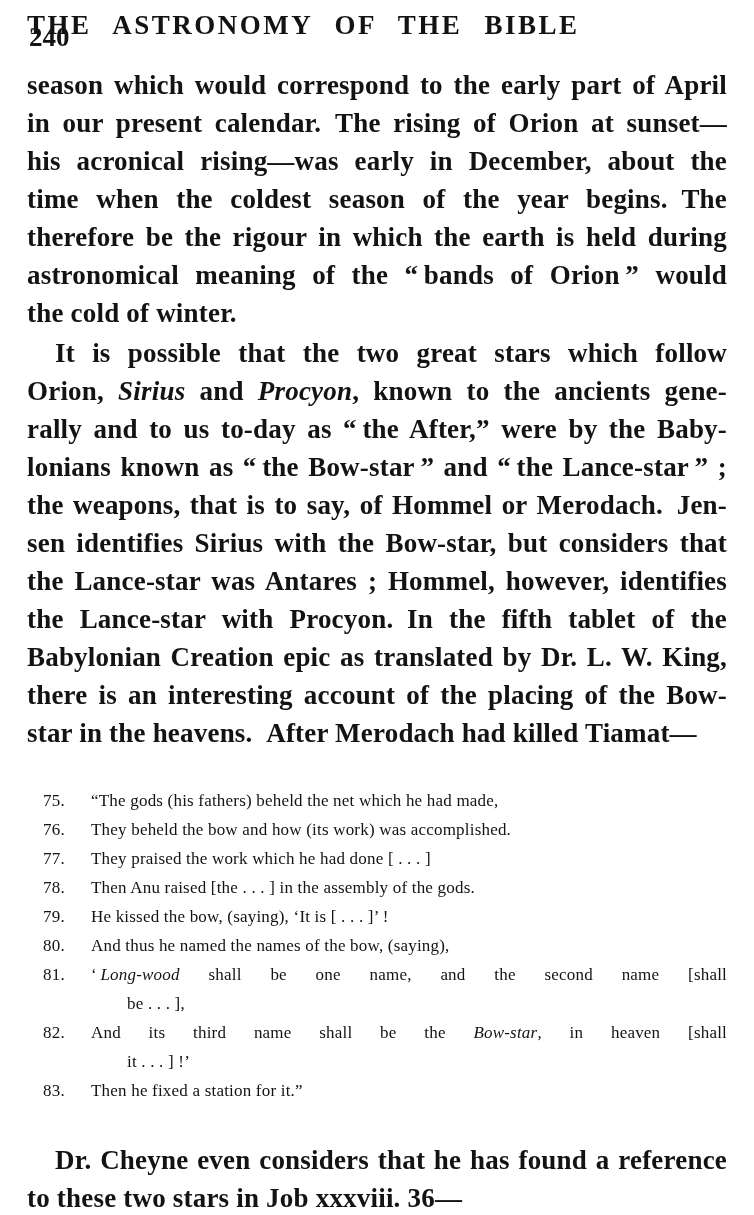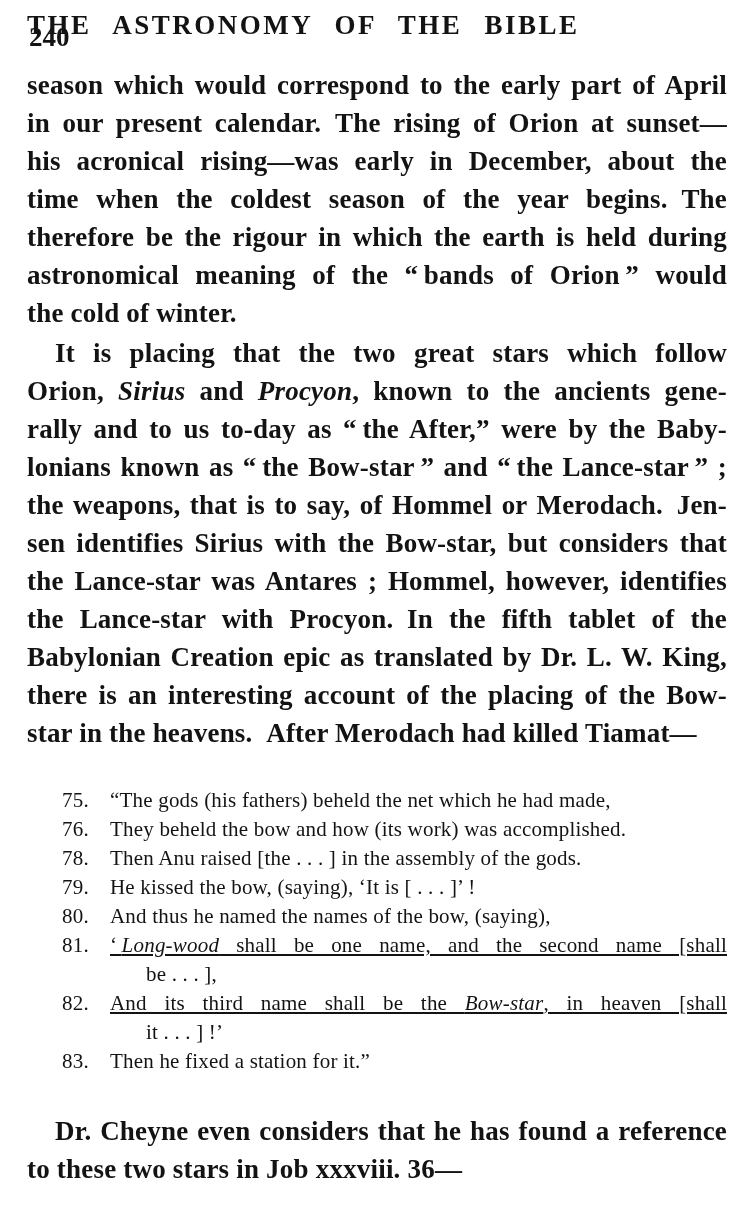--- a/index.html
+++ b/index.html
@@ -26,27 +26,27 @@
 
   .para { font-size: 27px; line-height: 38px; letter-spacing: 0.2px; margin: 0; font-weight: bold; }
   .p-first { margin-top: 20px; }
   .p-2 { margin-top: 2px; }
 
   .line { text-align: justify; }
   .line.j { text-align-last: justify; }
   .line.ind { text-indent: 28px; }
 
   .quote {
-    margin: 34px 0 0 35px;
-    font-size: 21px; line-height: 29px; letter-spacing: 0.2px;
+    margin: 34px 0 0 16px;
+    font-size: 17px; line-height: 29px; letter-spacing: 0.2px;
   }
   .q-row { display: flex; }
   .q-num { width: 36px; flex: none; }
   .q-text { flex: 1 1 auto; margin-left: 12px; }
-  .q-text.j { text-align: justify; text-align-last: justify; text-decoration: underline; }
+  .q-text.j { text-align: justify; text-align-last: justify; }
   .q-cont { margin-left: 84px; }
 
   .closing { margin-top: 36px; }
 
   i { font-style: italic; }
 </style>
 </head>
 <body>
 
 <div class="page">
@@ -59,41 +59,45 @@
   <div class="para p-first" id="para-0">
       <div class="line j">season which would correspond to the early part of April</div>
       <div class="line j">in our present calendar. The rising of Orion at sunset—</div>
       <div class="line j">his acronical rising—was early in December, about the</div>
       <div class="line j">time when the coldest season of the year begins. The</div>
       <div class="line j">therefore be the rigour in which the earth is held during</div>
       <div class="line j">astronomical meaning of the “ bands of Orion ” would</div>
       <div class="line">the cold of winter.</div>
     </div>
   <div class="para p-2" id="para-1">
-      <div class="line j ind">It is placing that the two great stars which follow</div>
+      <div class="line j ind">It is possible that the two great stars which follow</div>
       <div class="line j">Orion, <i>Sirius</i> and <i>Procyon</i>, known to the ancients gene-</div>
       <div class="line j">rally and to us to-day as “ the After,” were by the Baby-</div>
       <div class="line j">lonians known as “ the Bow-star ” and “ the Lance-star ” ;</div>
       <div class="line j">the weapons, that is to say, of Hommel or Merodach. Jen-</div>
       <div class="line j">sen identifies Sirius with the Bow-star, but considers that</div>
       <div class="line j">the Lance-star was Antares ; Hommel, however, identifies</div>
       <div class="line j">the Lance-star with Procyon. In the fifth tablet of the</div>
       <div class="line j">Babylonian Creation epic as translated by Dr. L. W. King,</div>
       <div class="line j">there is an interesting account of the placing of the Bow-</div>
       <div class="line">star in the heavens. After Merodach had killed Tiamat—</div>
     </div>
 
   <div class="quote" id="quote">
       <div class="q-row">
         <div class="q-num">75.</div>
         <div class="q-text">“The gods (his fathers) beheld the net which he had made,</div>
       </div>
       <div class="q-row">
         <div class="q-num">76.</div>
         <div class="q-text">They beheld the bow and how (its work) was accomplished.</div>
+      </div>
+      <div class="q-row">
+        <div class="q-num">77.</div>
+        <div class="q-text">They praised the work which he had done [ . . . ]</div>
       </div>
       <div class="q-row">
         <div class="q-num">78.</div>
         <div class="q-text">Then Anu raised [the . . . ] in the assembly of the gods.</div>
       </div>
       <div class="q-row">
         <div class="q-num">79.</div>
         <div class="q-text">He kissed the bow, (saying), ‘It is [ . . . ]’ !</div>
       </div>
       <div class="q-row">

